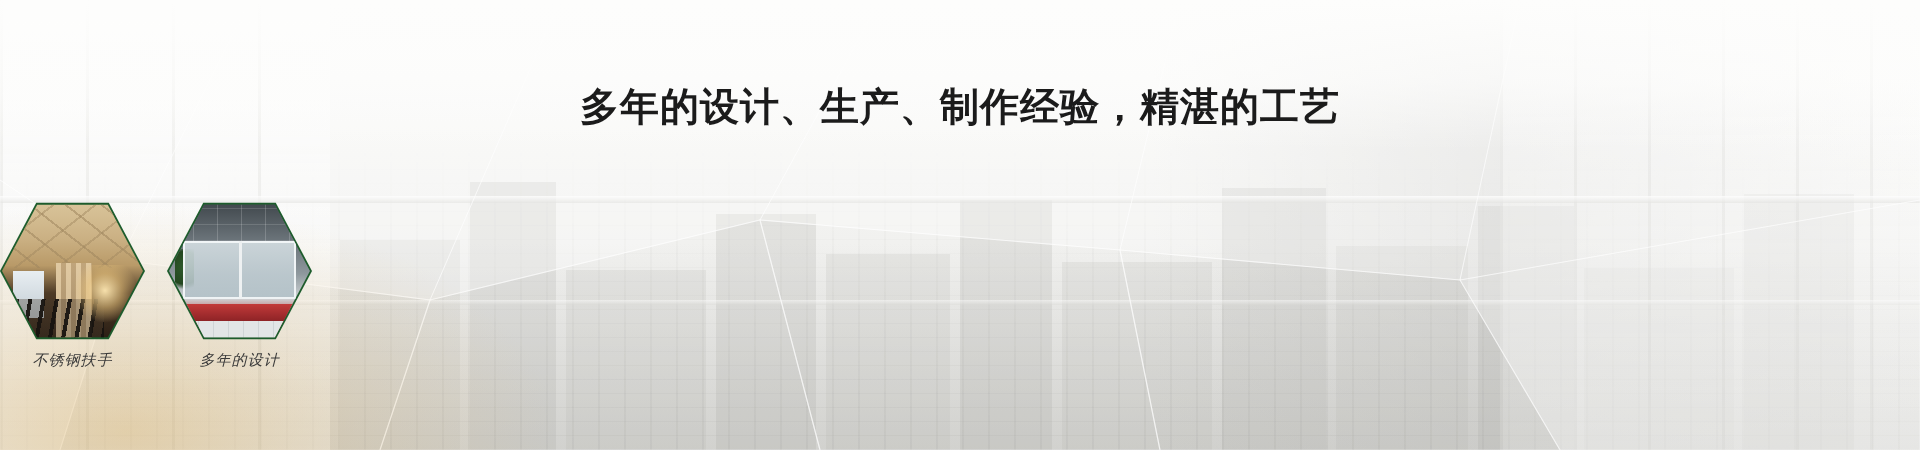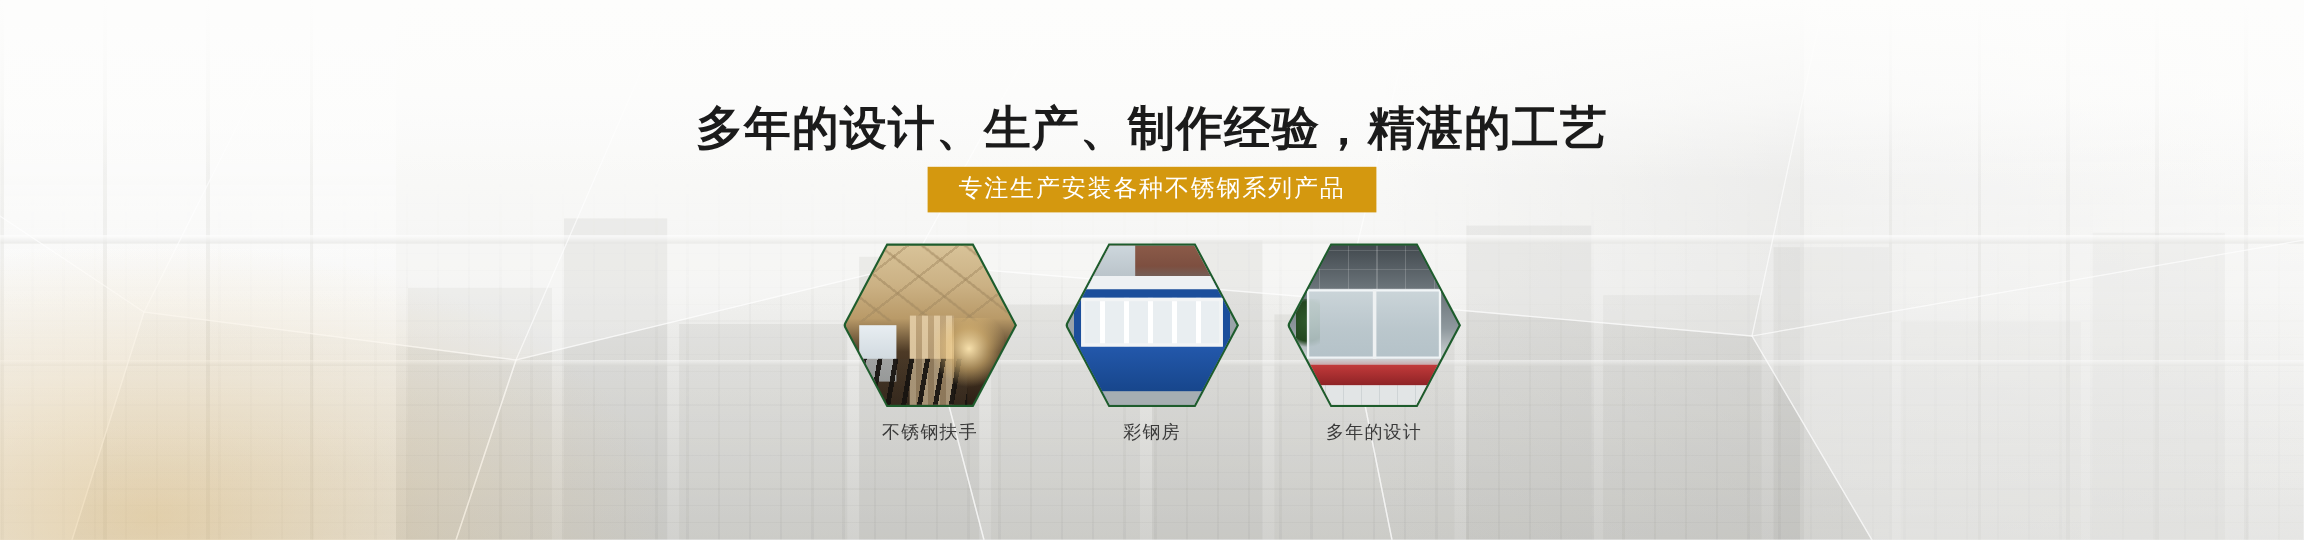--- a/index.html
+++ b/index.html
@@ -108,22 +108,23 @@
     font-size:20px;
     letter-spacing:1.5px;
     padding:7px 26px 8px;
     line-height:1.15;
     white-space:nowrap;
   }
 
   
   .hex-row{
     position:absolute;top:200px;left:0;width:100%;
-    display:flex;justify-content:center;align-items:flex-start;
-    gap:40px;
+    display:flex;justify-content:flex-start;align-items:flex-start;
+    gap:22px;
+    font-style:italic;
   }
   .hex-item{width:145px;display:flex;flex-direction:column;align-items:center;}
 
   .hex{
     position:relative;width:145px;height:142px;
     -webkit-clip-path:polygon(25% 2%,75% 2%,100% 50%,75% 98%,25% 98%,0% 50%);
             clip-path:polygon(25% 2%,75% 2%,100% 50%,75% 98%,25% 98%,0% 50%);
     background:#1d5c2c;
     display:flex;align-items:center;justify-content:center;
   }
@@ -264,55 +265,36 @@
     </g>
   </svg>
 
   <div class="warmglow"></div>
   <div class="topfade"></div>
 
   <div class="content">
 
     <div class="headline">多年的设计、生产、制作经验，精湛的工艺</div>
 
-    <div class="badge-wrap">
-      <span class="badge">专注生产安装各种不锈钢系列产品</span>
-    </div>
 
     <div class="hex-row">
 
       <div class="hex-item">
         <div class="hex">
           <div class="hex-inner">
             <div class="hex-img t1">
               <div class="t1-win"></div>
               <div class="t1-curtain"></div>
               <div class="t1-rail"></div>
             </div>
           </div>
         </div>
         <div class="hex-label">不锈钢扶手</div>
       </div>
 
-      <div class="hex-item">
-        <div class="hex">
-          <div class="hex-inner">
-            <div class="hex-img t2">
-              <div class="t2-roofbg"></div>
-              <div class="t2-sky"></div>
-              <div class="t2-body"></div>
-              <div class="t2-top"></div>
-              <div class="t2-glass"></div>
-              <div class="t2-skirt"></div>
-              <div class="t2-ground"></div>
-            </div>
-          </div>
-        </div>
-        <div class="hex-label">彩钢房</div>
-      </div>
 
       <div class="hex-item">
         <div class="hex">
           <div class="hex-inner">
             <div class="hex-img t3">
               <div class="t3-ceil"></div>
               <div class="t3-ceilgrid"></div>
               <div class="t3-plant"></div>
               <div class="t3-door"></div>
               <div class="t3-mullion"></div>

